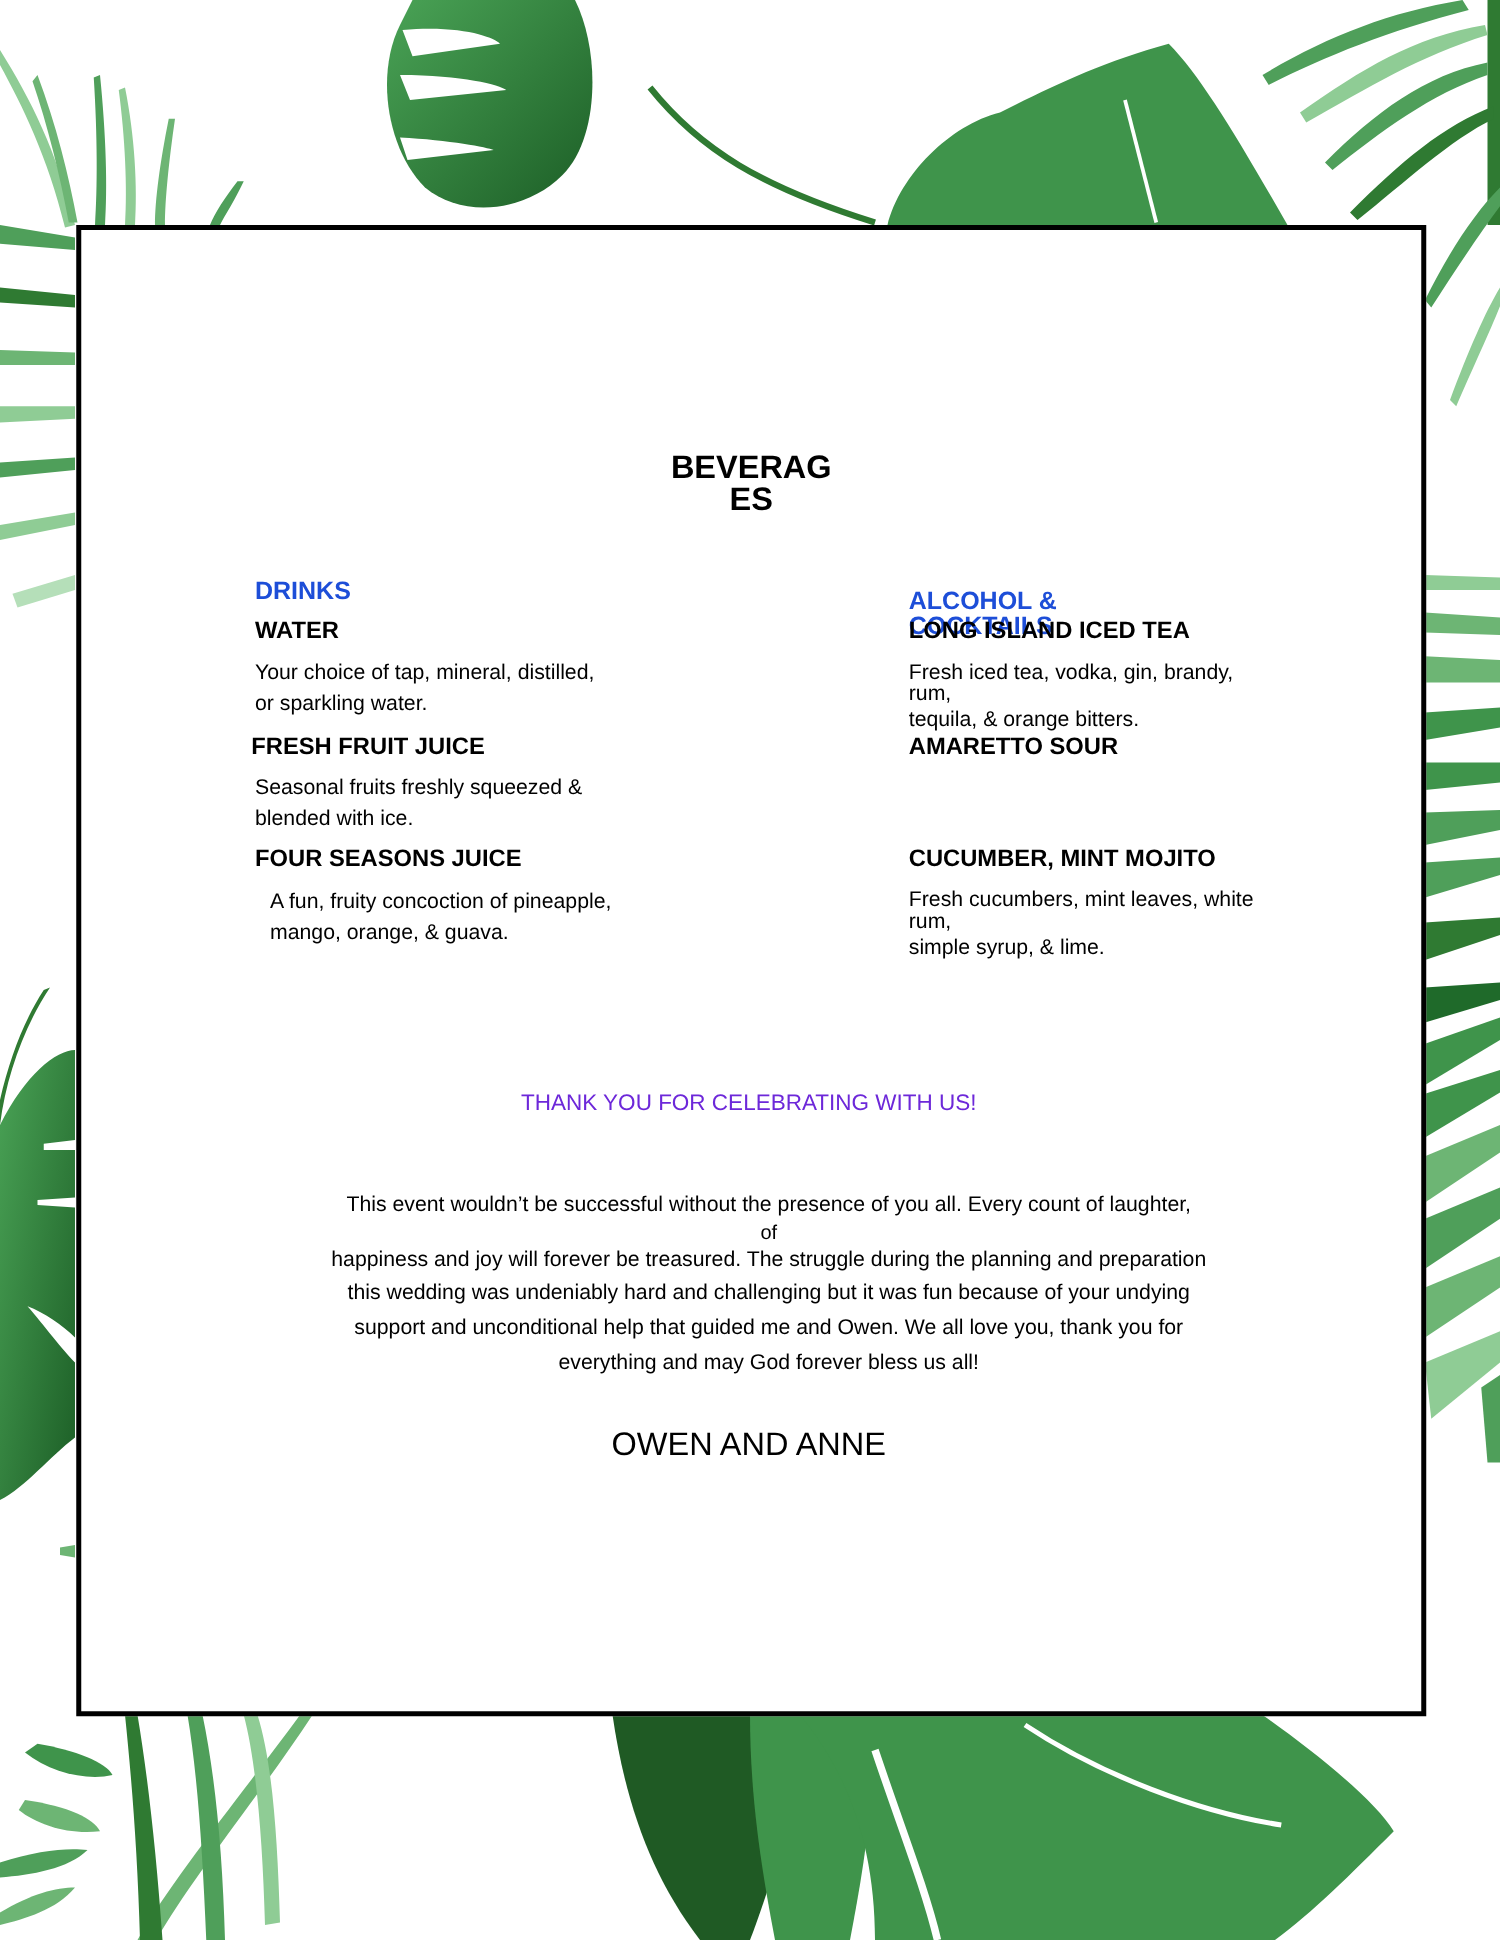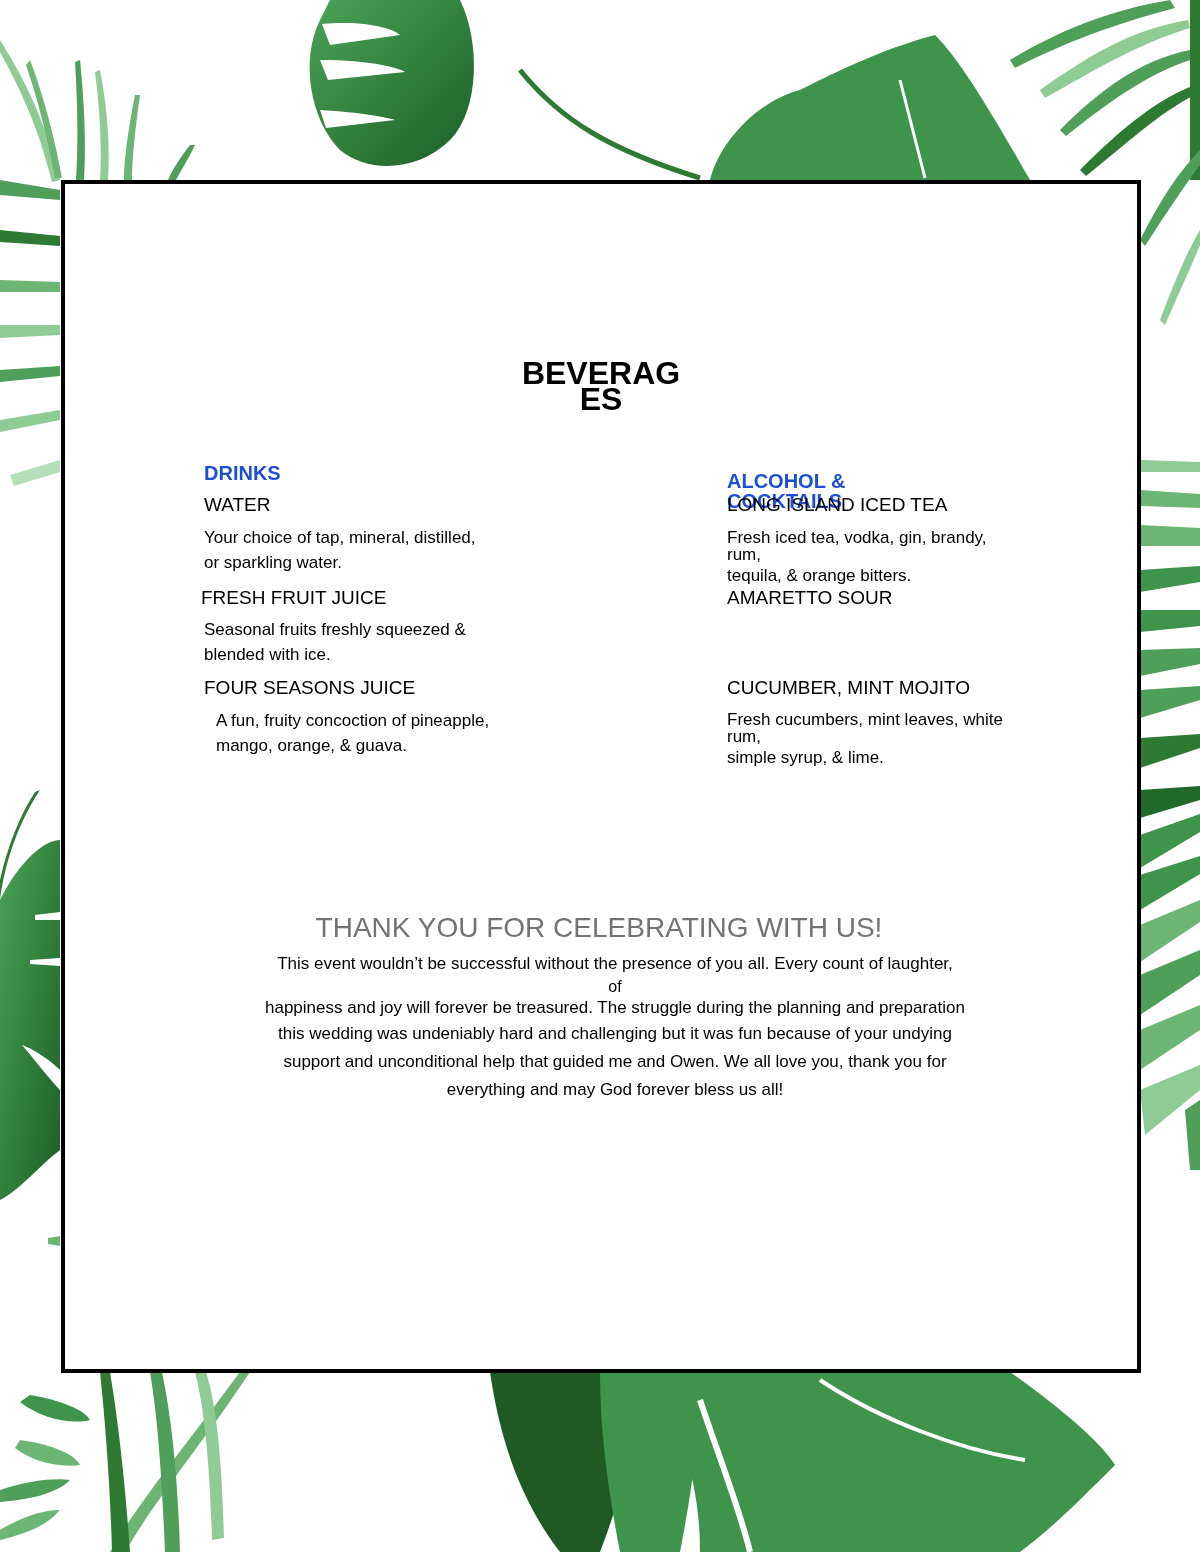--- a/index.html
+++ b/index.html
@@ -10,31 +10,31 @@
     color: #000;
   }
   .deco { position: absolute; left: 0; top: 0; width: 1200px; height: 1552px; z-index: 0; }
   .card {
     position: absolute; left: 61px; top: 180px; width: 1072px; height: 1185px;
     border: 4px solid #000; background: #fff; z-index: 1;
   }
   .abs { position: absolute; }
   .title {
     left: 0; width: 1100px; top: 176px; text-align: center;
-    font-weight: bold; font-size: 32px; line-height: 26px; margin-left: -14px;
+    font-weight: bold; font-size: 26px; line-height: 26px; margin-left: -14px;
   }
   .title span { display: block; }
   .sec-head {
     font-weight: bold; font-size: 20px; line-height: 20px; color: #1d4ed8;
   }
-  .item-name { font-weight: normal; font-size: 19px; line-height: 20px; }
+  .item-name { font-weight: bold; font-size: 19px; line-height: 20px; }
   .item-desc { font-size: 17px; line-height: 25px; }
   .thanks-head {
     left: 0; width: 1100px; margin-left: 0; text-align: center;
-    font-size: 28px; color: #737373; top: 688px; margin-top: 40px;
+    font-size: 18px; color: #6d28d9; top: 688px;
   }
   .thanks-body { left: 170px; width: 760px; top: 766px; text-align: center; font-size: 17px; }
   .thanks-body .ln { display: block; line-height: 28px; }
   .thanks-body .ln.short { line-height: 18px; font-size: 16px; }
   .sign {
     left: 0; width: 1100px; text-align: center; top: 956px; font-size: 26px;
   }
 </style>
 </head>
 <body>
@@ -178,13 +178,14 @@
 
   <div class="abs thanks-head" style="width:1096px; left:-14px;">THANK YOU FOR CELEBRATING WITH US!</div>
   <div class="abs thanks-body">
     <span class="ln">This event wouldn’t be successful without the presence of you all. Every count of laughter,</span>
     <span class="ln short">of</span>
     <span class="ln" style="line-height:24px;">happiness and joy will forever be treasured. The struggle during the planning and preparation</span>
     <span class="ln">this wedding was undeniably hard and challenging but it was fun because of your undying</span>
     <span class="ln">support and unconditional help that guided me and Owen. We all love you, thank you for</span>
     <span class="ln">everything and may God forever bless us all!</span>
   </div>
+  <div class="abs sign" style="width:1096px; left:-14px;">OWEN AND ANNE</div>
 </div>
 
 </body></html>

